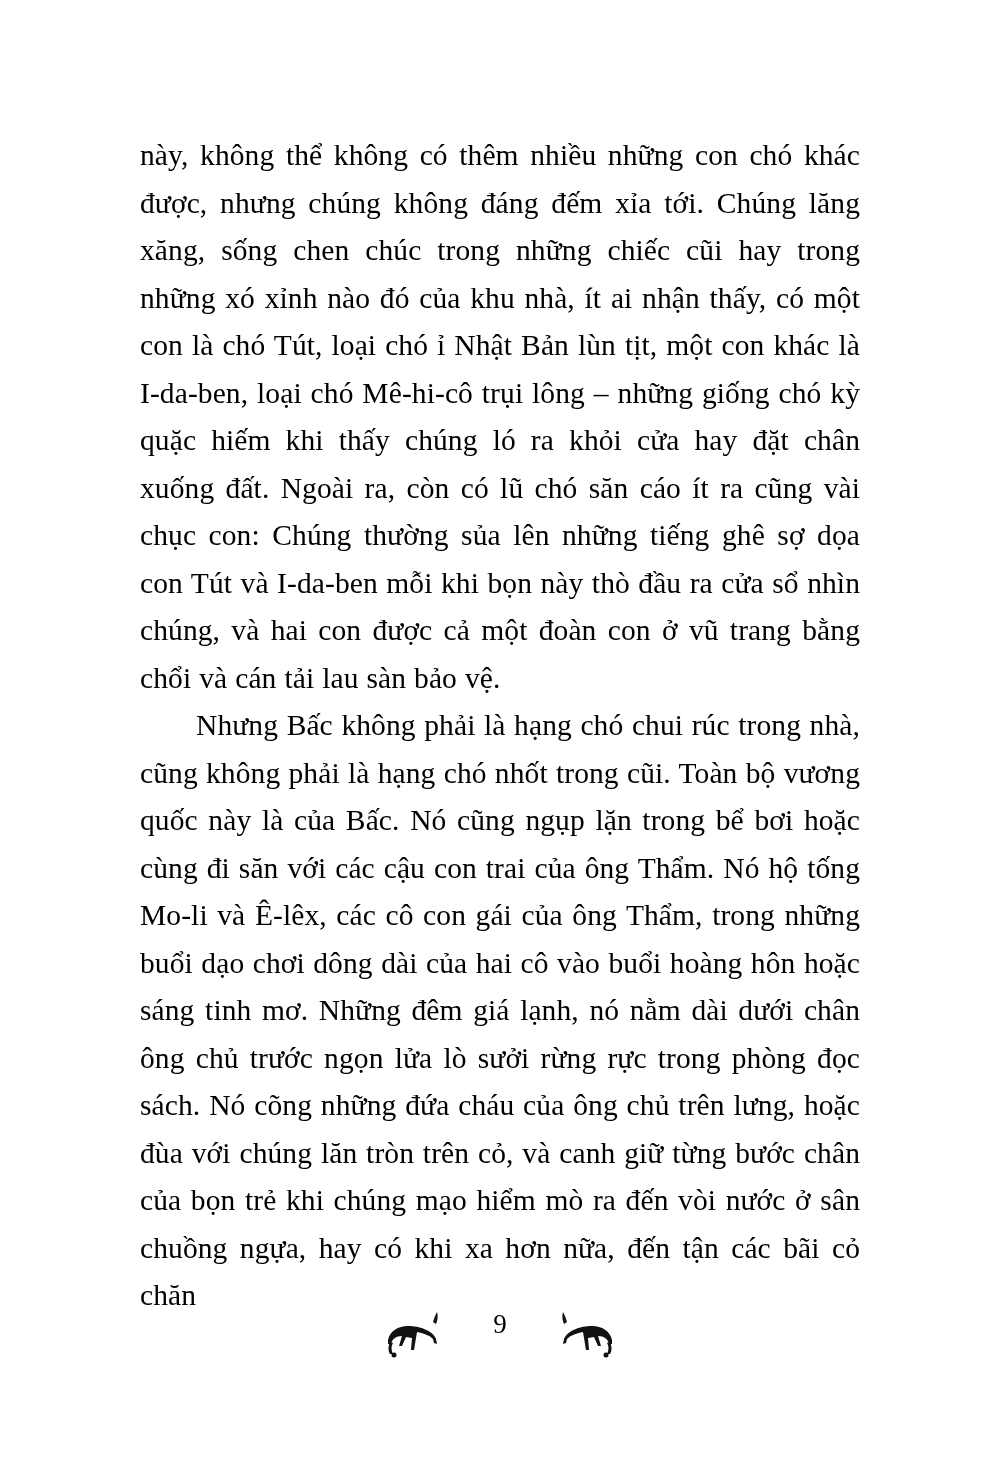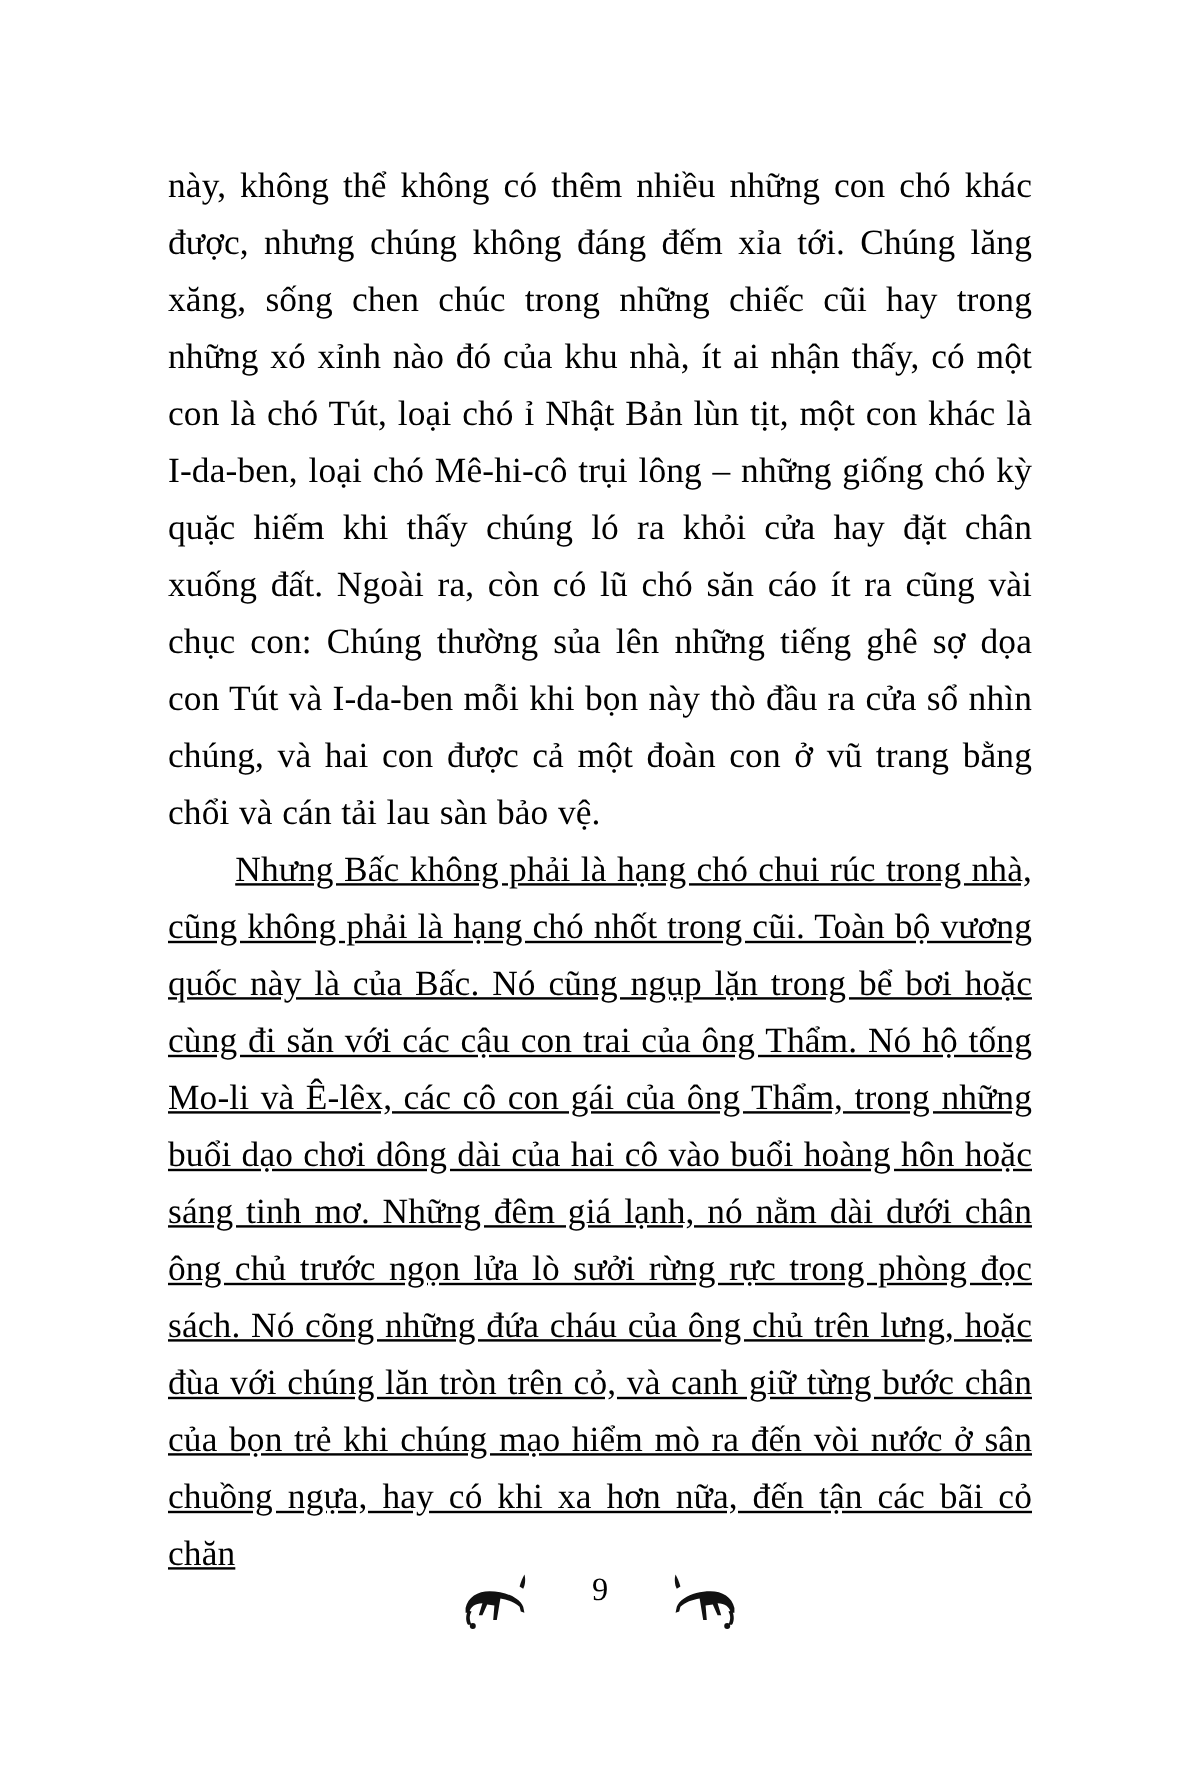--- a/index.html
+++ b/index.html
@@ -33,21 +33,20 @@
     margin: 0;
     font-size: 29.5px;
     line-height: 47.5px;
     text-align: justify;
     text-justify: inter-word;
     letter-spacing: 0.1px;
     word-spacing: 0.5px;
   }
   .para + .para {
     text-indent: 56px;
-    text-decoration: underline;
   }
   .footer {
     position: absolute;
     left: 0;
     top: 1290px;
     width: 1000px;
     height: 90px;
   }
   .footer-inner {
     position: relative;

